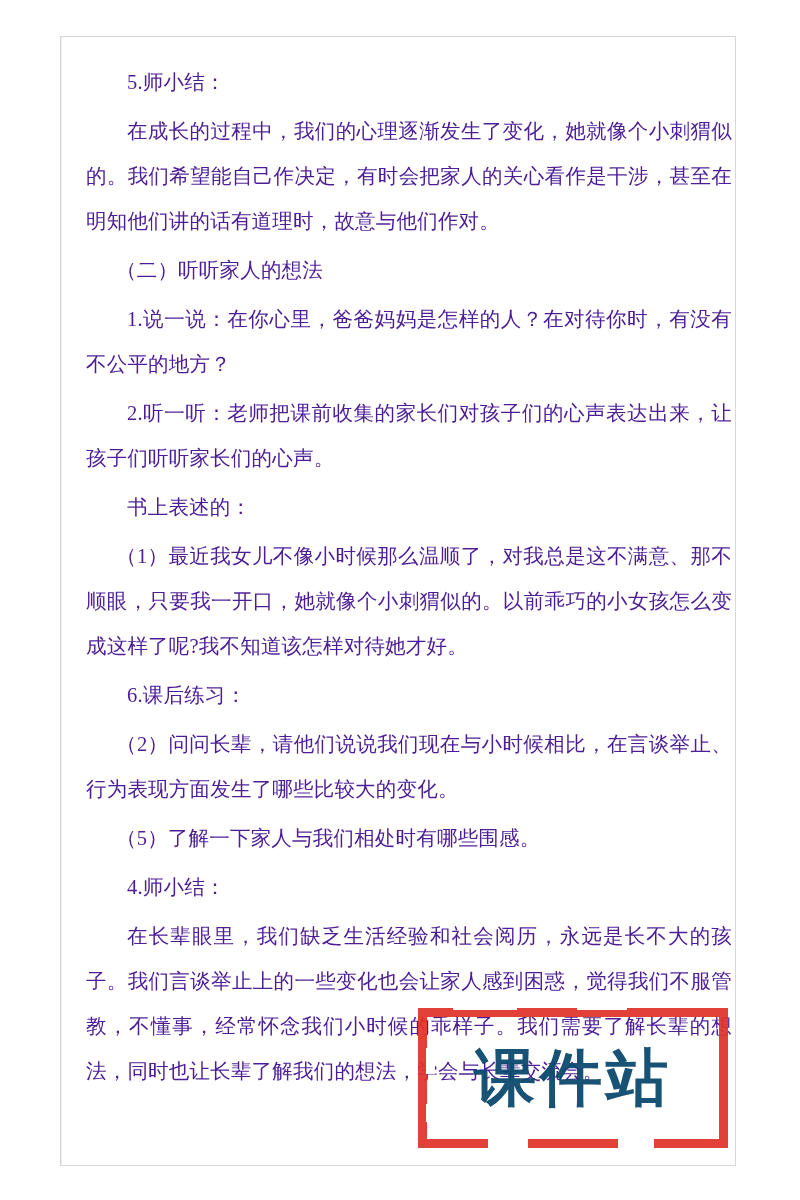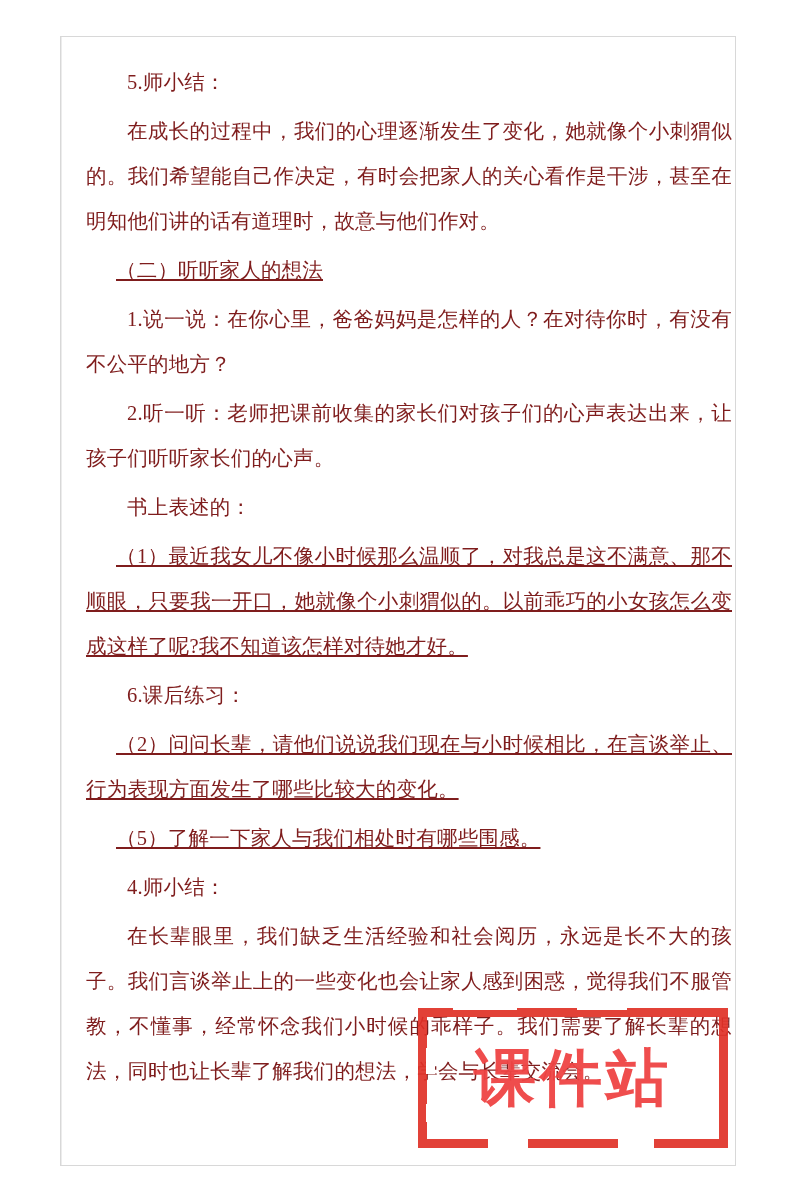--- a/index.html
+++ b/index.html
@@ -41,31 +41,30 @@
   .content {
     position: absolute;
     left: 86px;
     top: 60px;
     width: 646px;
   }
   .para {
     margin: 0 0 4px 0;
     font-size: 20.5px;
     line-height: 45px;
-    color: #7f1d1d;
+    color: #4c1d95;
     text-align: justify;
     text-justify: inter-ideograph;
     letter-spacing: 0.2px;
   }
   .indent {
     text-indent: 41px;
   }
   .indent-paren {
     text-indent: 30px;
-    text-decoration: underline;
   }
   .watermark {
     position: absolute;
     left: 418px;
     top: 1008px;
     width: 320px;
     height: 150px;
     pointer-events: none;
   }
   .wm-box {
@@ -102,21 +101,21 @@
     top: 0;
     width: 310px;
     height: 140px;
     display: flex;
     align-items: center;
     justify-content: center;
     font-family: Liberation Sans, sans-serif;
     font-weight: bold;
     font-size: 62px;
     letter-spacing: 4px;
-    color: #ef4444;
+    color: #0c4a6e;
     opacity: 0.95;
     text-align: center;
   }
   .wm-nick {
     position: absolute;
     background: #ffffff;
   }
   .wm-n1 { left: 8px;  top: 40px;  width: 9px; height: 26px; }
   .wm-n2 { left: 8px;  top: 96px;  width: 9px; height: 18px; }
   .wm-n3 { left: 292px; top: 30px; width: 9px; height: 22px; }

